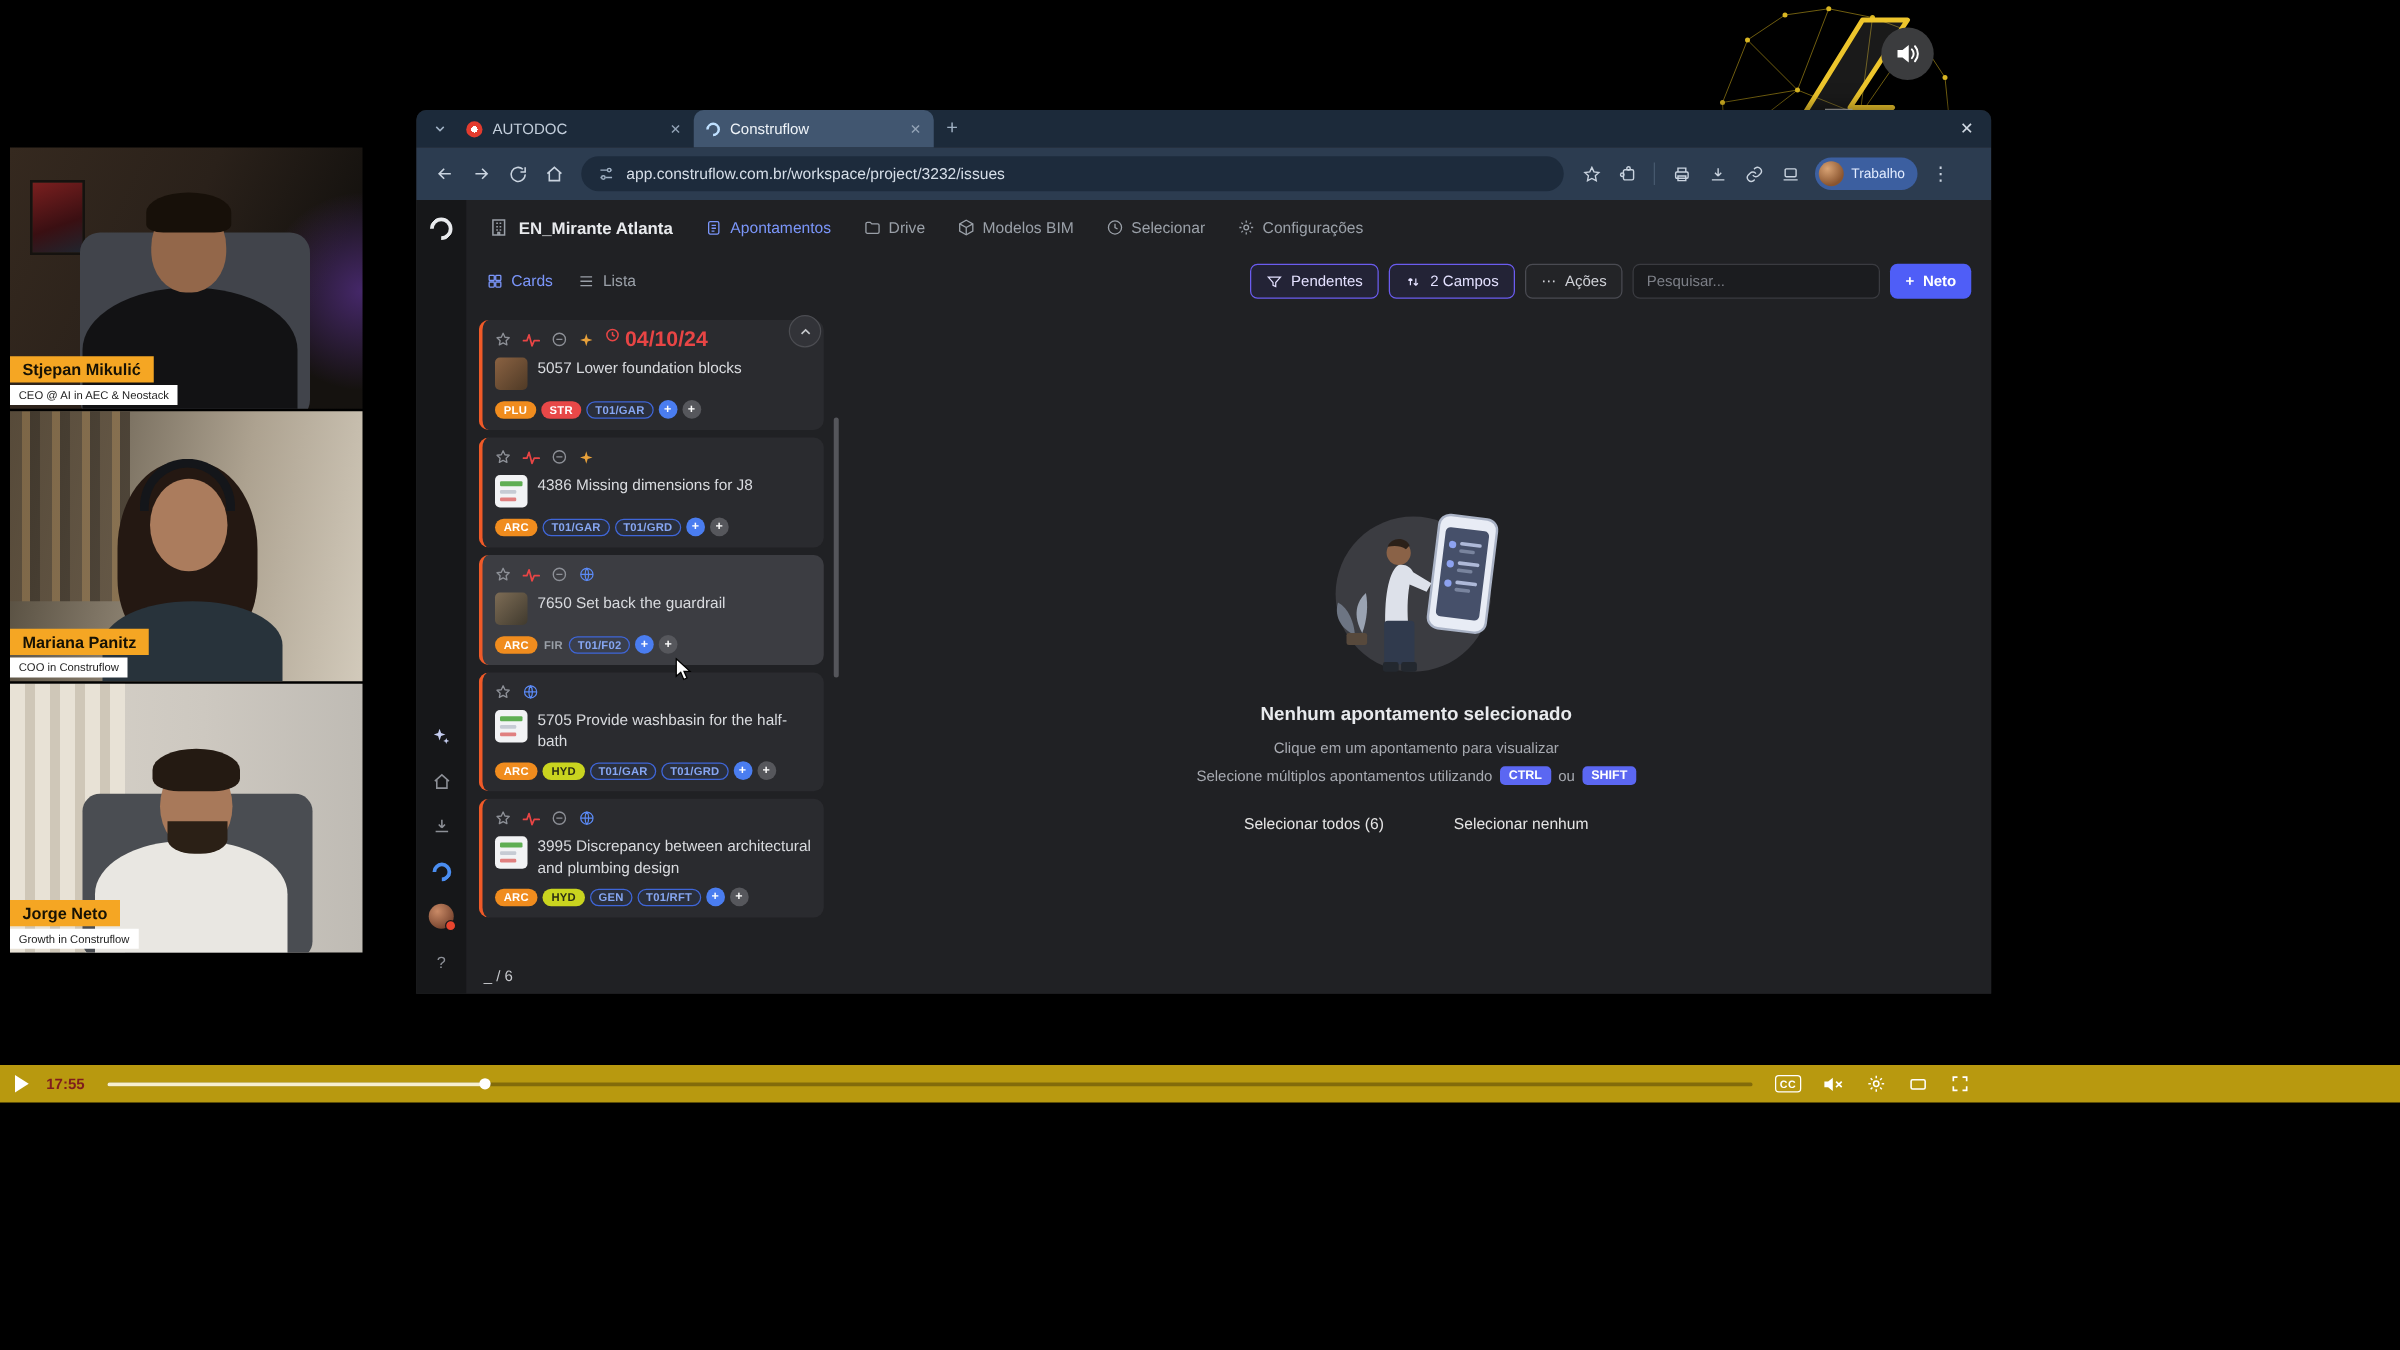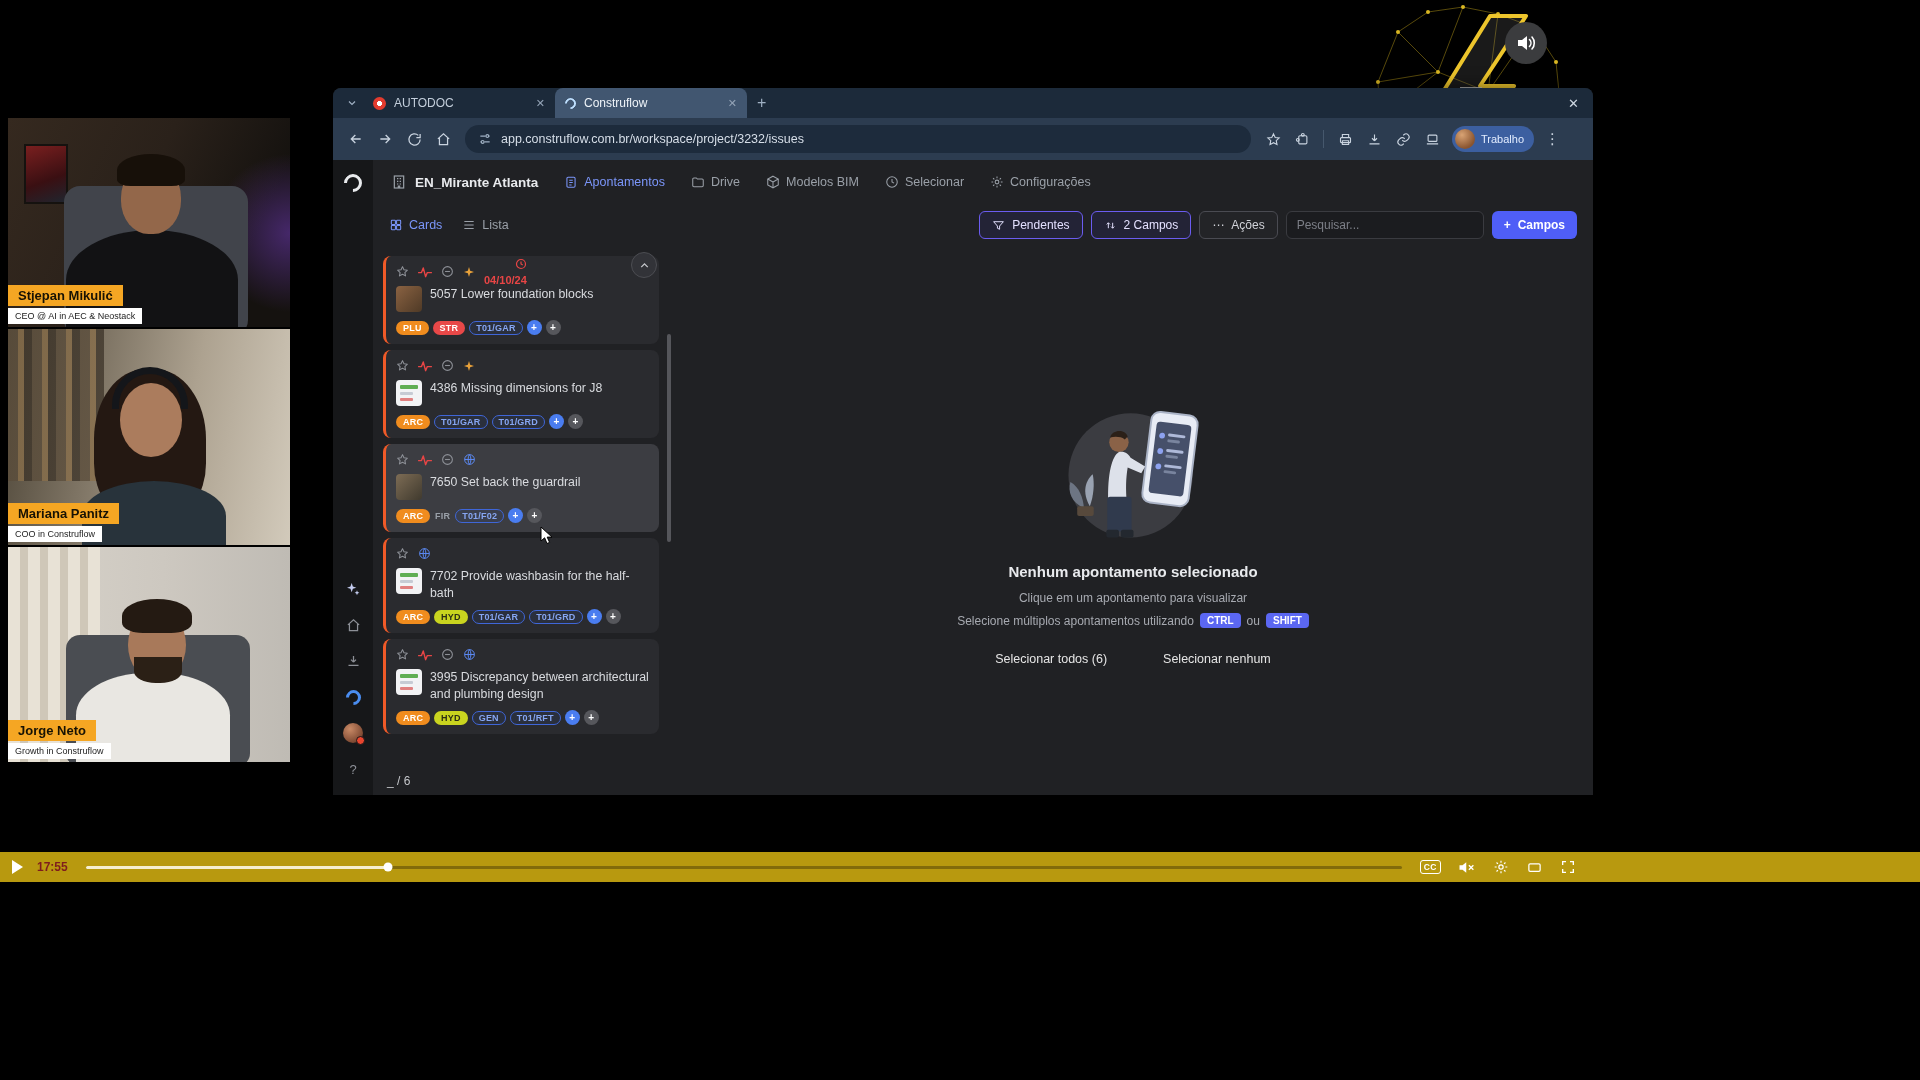--- a/index.html
+++ b/index.html
@@ -95,21 +95,21 @@
 
   .content{flex:1;display:flex;min-height:0;position:relative;}
   .cards-col{width:300px;flex:none;position:relative;padding:10px 14px 28px 10px;overflow:hidden;}
   .floatchev{position:absolute;top:6px;right:16px;width:26px;height:26px;border-radius:50%;background:#323338;
              border:1px solid #4c4d52;display:flex;align-items:center;justify-content:center;color:#c6c8cc;z-index:5;}
   .card{background:#2a2b2f;border-radius:8px;margin-bottom:6px;padding:8px 10px 9px 10px;border-left:3px solid var(--card-accent,#f05a28);}
   .card.hl{background:#3c3d42;}
   .crow{display:flex;align-items:center;}
   .crow.icons{gap:9px;height:15px;}
   .ci{display:flex;align-items:center;}
-  .due{display:flex;align-items:flex-end;gap:4px;color:var(--due-red,#e84545);font-size:11px;font-weight:700;flex-direction:column;}
+  .due{display:flex;align-items:flex-start;gap:4px;color:var(--due-red,#e84545);font-size:17px;font-weight:700;}
   .titlerow{margin-top:7px;gap:8px;align-items:flex-start;}
   .thumb{width:26px;height:26px;border-radius:4px;flex:none;}
   .thumb.photo-a{background:linear-gradient(135deg,#8a6242,#4f3a26);}
   .thumb.photo-b{background:linear-gradient(135deg,#7d6c55,#403a2e);}
   .thumb.doc{background:#f2f3f5;position:relative;}
   .thumb.doc::before{content:"";position:absolute;left:4px;top:5px;width:18px;height:4px;background:#5fae53;border-radius:1px;}
   .thumb.doc::after{content:"";position:absolute;left:4px;top:12px;width:13px;height:3px;background:#c6cbd4;border-radius:1px;box-shadow:0 6px 0 #e08080;}
   .ctitle{font-size:12.3px;color:#d9dbdf;line-height:1.35;}
   .tags{margin-top:8px;gap:4px;flex-wrap:wrap;}
   .tg{font-size:9px;font-weight:700;border-radius:8px;padding:2px 7px;color:#fff;letter-spacing:.2px;}
@@ -428,21 +428,21 @@
               </span>
               <span>2 Campos</span>
             </div>
             <div class="btn gray">
               <span class="bic">⋯</span>
               <span>Ações</span>
             </div>
             <input class="search" placeholder="Pesquisar..." style="">
             <div class="btn primary">
               <span class="bic">+</span>
-              <span>Campos</span>
+              <span>Neto</span>
             </div>
           </div>
         </div>
 
         <div class="content">
 
           <div class="cards-col">
             <div class="floatchev">
               <svg width="13" height="13" viewBox="0 0 24 24" fill="none" stroke="currentColor" stroke-width="2.4">
                   <path d="M6 15l6-6 6 6"></path>
@@ -574,21 +574,21 @@
                     </span>
                     <span class="ci">
                       <svg viewBox="0 0 24 24" width="13" height="13" fill="none" stroke="#5b8af5" stroke-width="1.8">
                         <circle cx="12" cy="12" r="9"></circle>
                         <path d="M3 12h18M12 3c3.5 3.5 3.5 14.5 0 18-3.5-3.5-3.5-14.5 0-18z"></path>
                       </svg>
                     </span>
                   </div>
                   <div class="crow titlerow">
                     <div class="thumb doc"></div>
-                    <div class="ctitle">7702 Provide washbasin for the half-bath</div>
+                    <div class="ctitle">5705 Provide washbasin for the half-bath</div>
                   </div>
                   <div class="crow tags">
                     <span class="tg solid-orange">ARC</span>
                     <span class="tg solid-lime">HYD</span>
                     <span class="tg outline-blue">T01/GAR</span>
                     <span class="tg outline-blue">T01/GRD</span>
                     <span class="tg plus-blue">+</span>
                     <span class="tg plus-gray">+</span>
                   </div>
                 </div>

